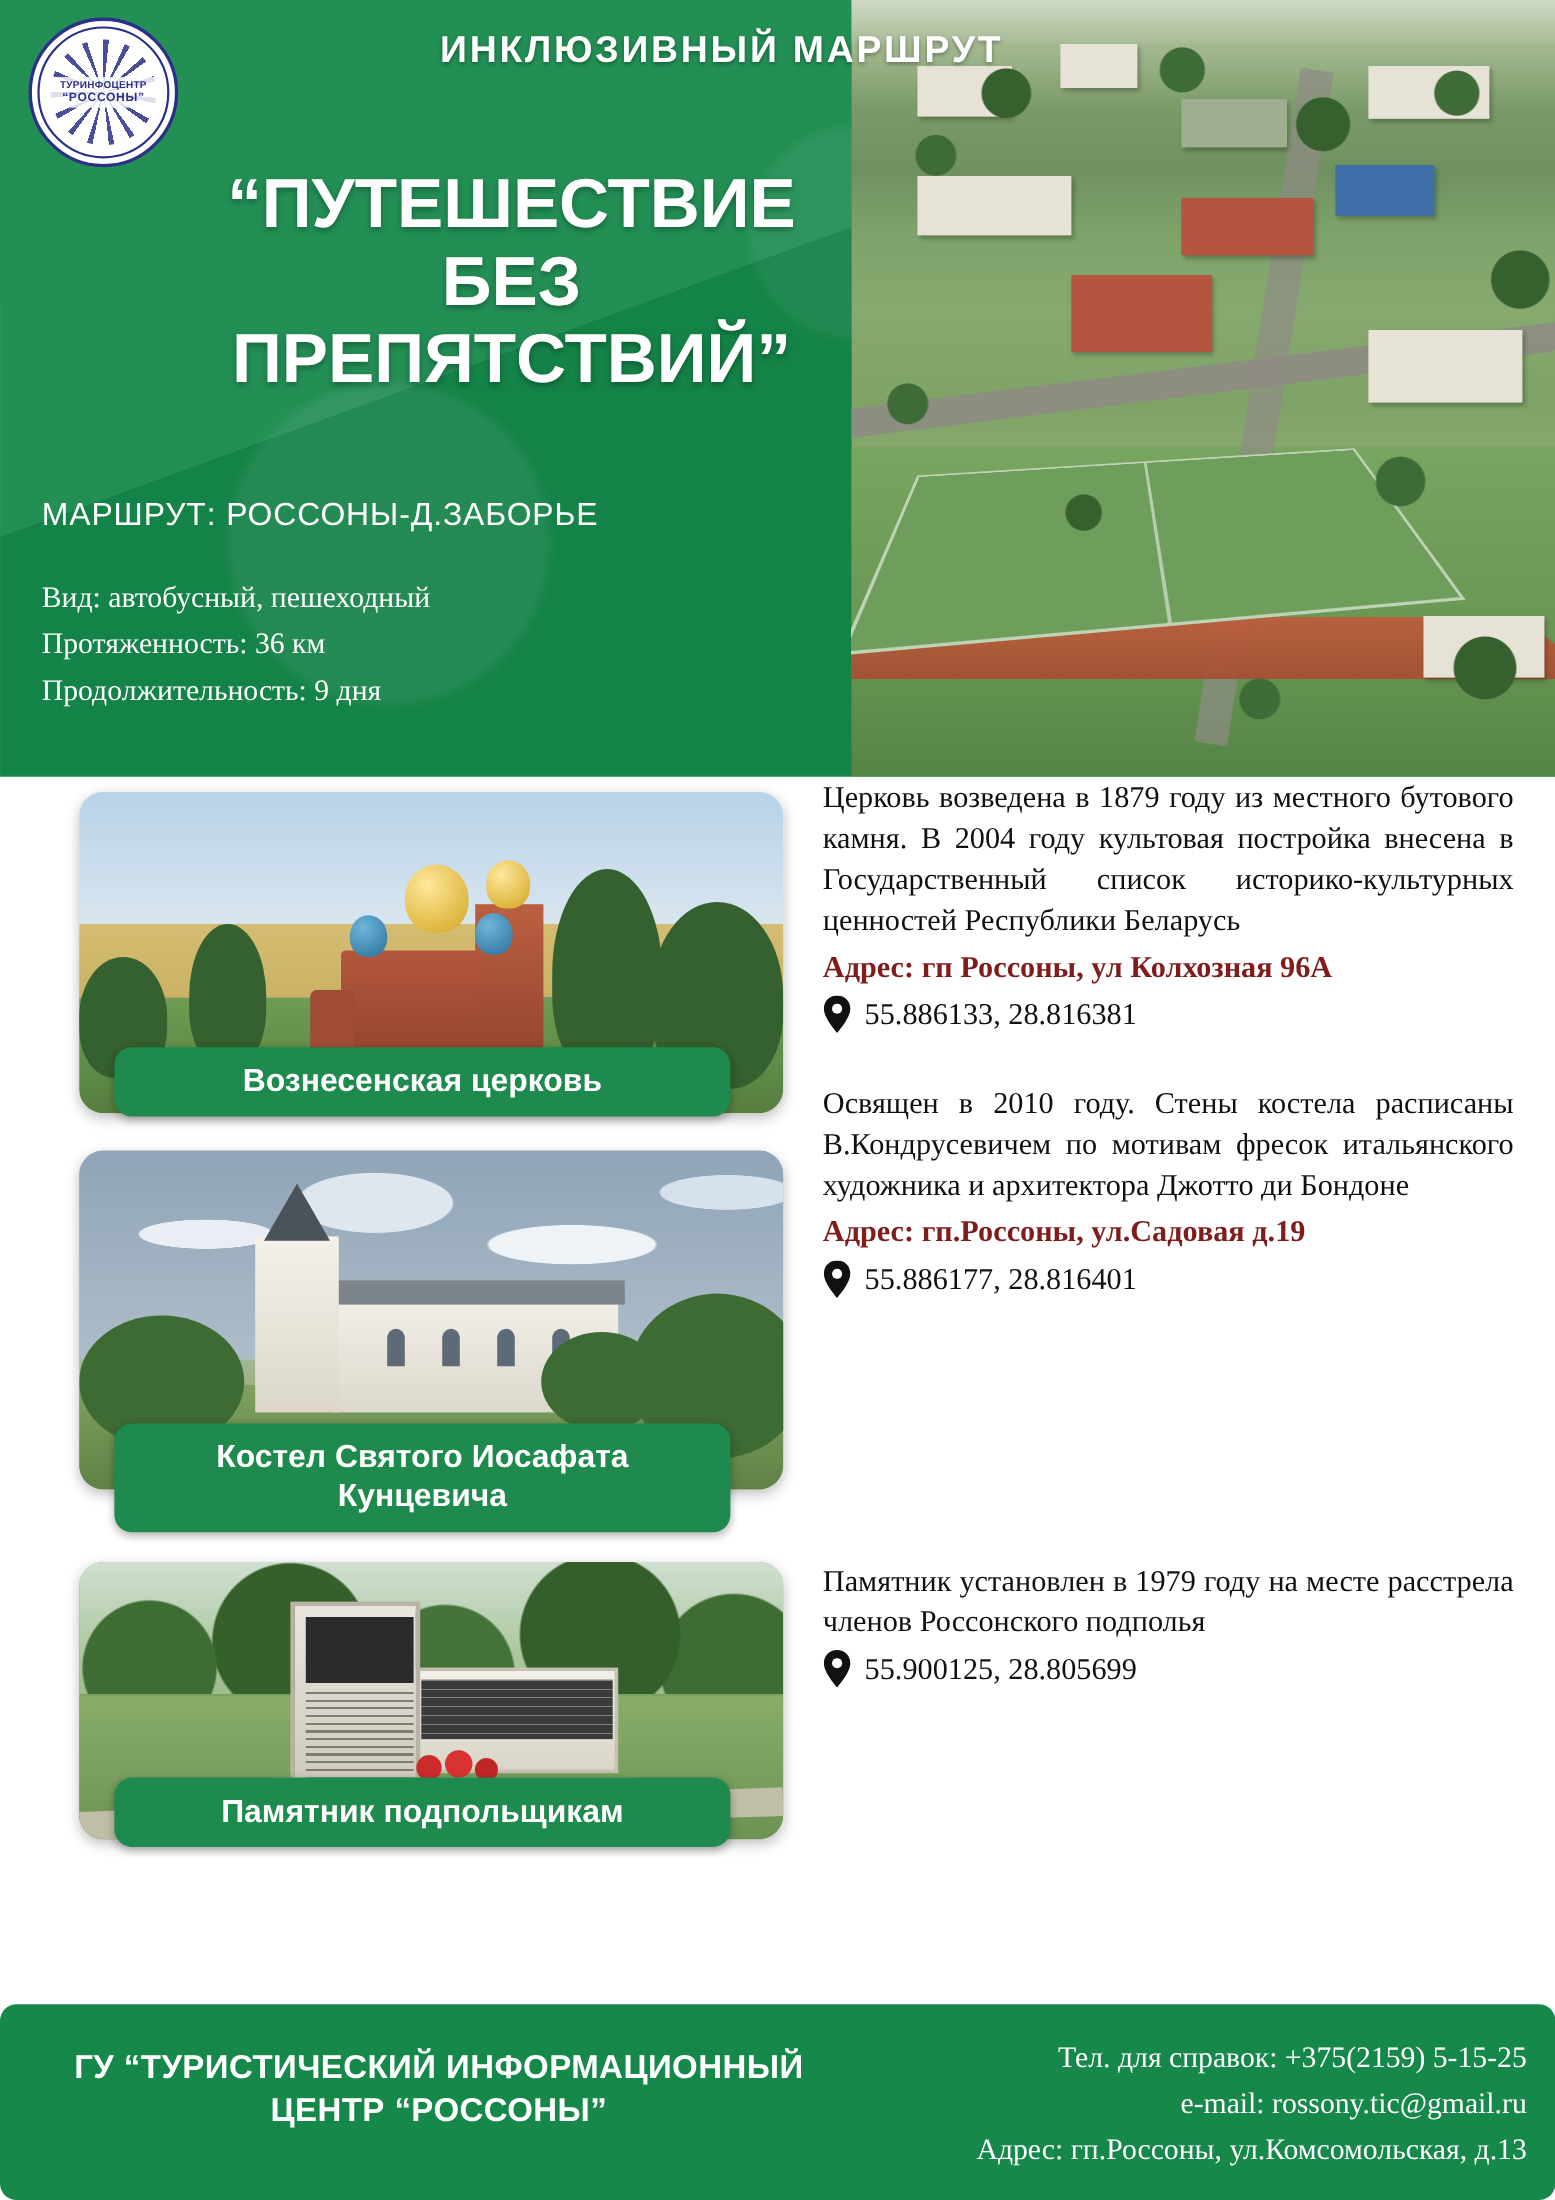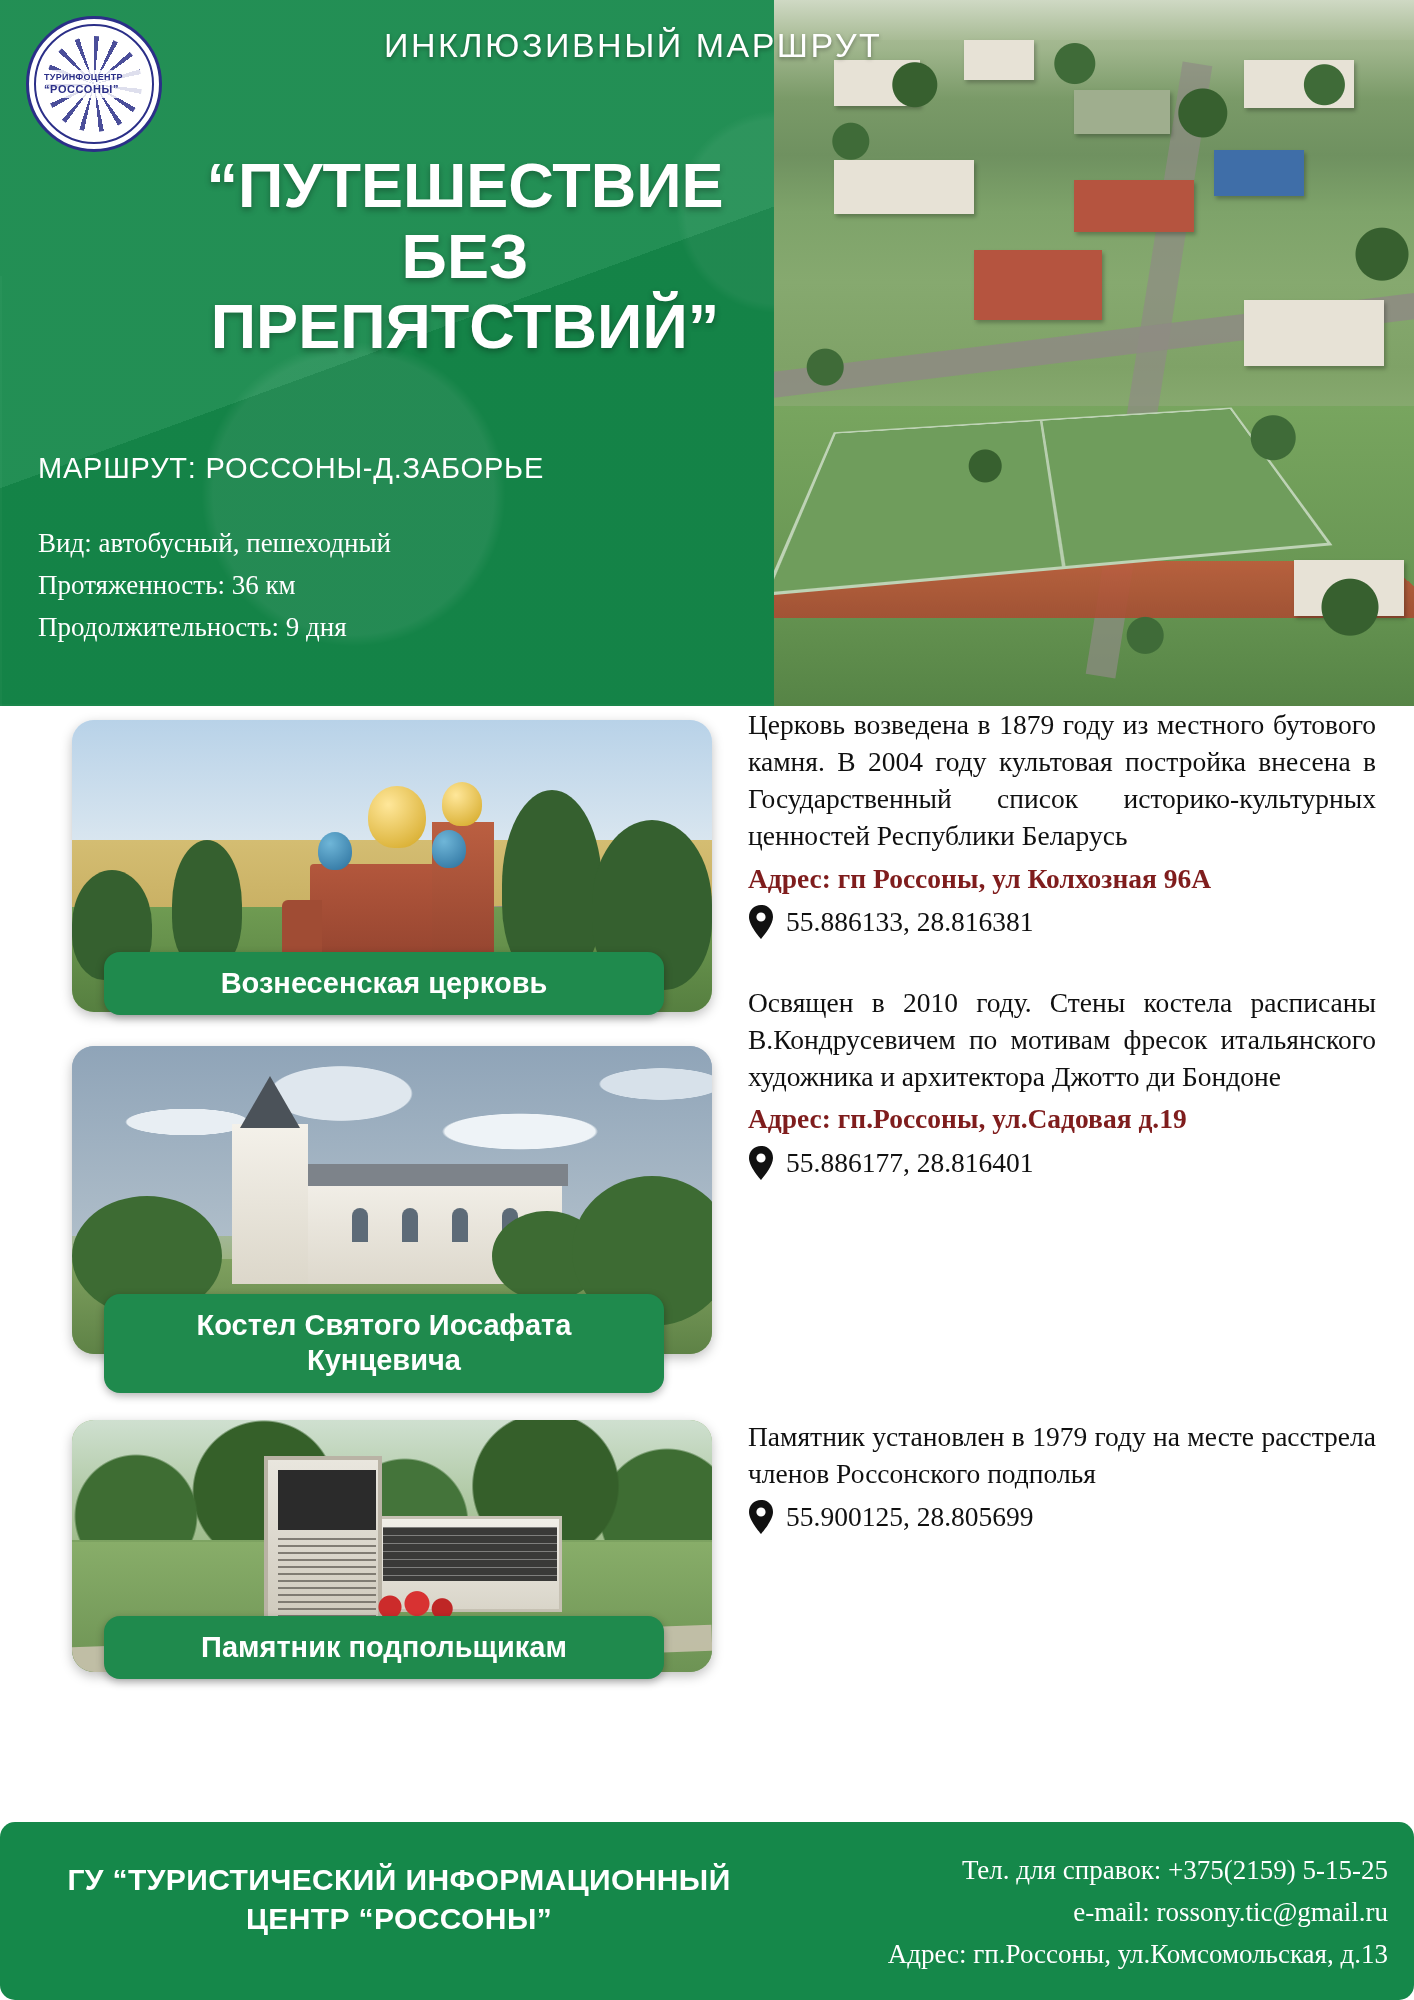--- a/index.html
+++ b/index.html
@@ -140,39 +140,39 @@
                      #2b2f88 240deg 246deg, transparent 246deg 264deg,
                      #2b2f88 264deg 270deg, transparent 270deg 288deg,
                      #2b2f88 288deg 294deg, transparent 294deg 312deg,
                      #2b2f88 312deg 318deg, transparent 318deg 336deg,
                      #2b2f88 336deg 342deg, transparent 342deg 360deg);
     opacity:.85;
   }
   .logo .logo-text {
     position: relative;
     z-index: 3;
-    text-align: left;
+    text-align: center;
     font-size: 9px;
     line-height: 1.1;
     color: #2b2f88;
     font-weight: bold;
     letter-spacing: .3px;
     background: rgba(255,255,255,.82);
     padding: 3px 2px;
     border-radius: 4px;
     width: 104px;
   }
   .logo .logo-text .t2 { font-size: 11px; letter-spacing: .6px; }
 
   .kicker {
     position: absolute;
-    left: 384px; top: 26px;
+    left: 400px; top: 26px;
     color: #ffffff;
     font-size: 34px;
-    font-weight: normal;
+    font-weight: bold;
     letter-spacing: 2.5px;
     text-shadow: 0 2px 4px rgba(0,0,0,.35);
   }
   .main-title {
     position: absolute;
     left: 145px; top: 150px;
     width: 640px;
     color: #ffffff;
     font-size: 63px;
     line-height: 1.12;

